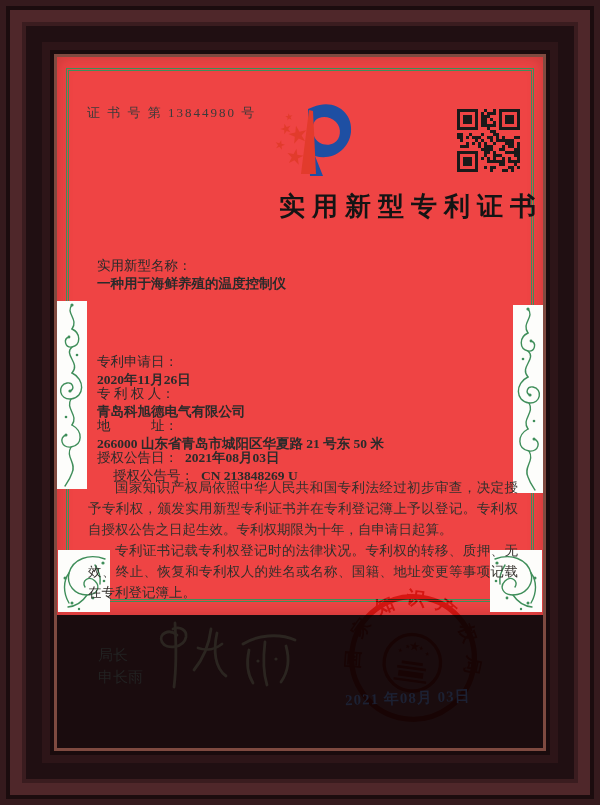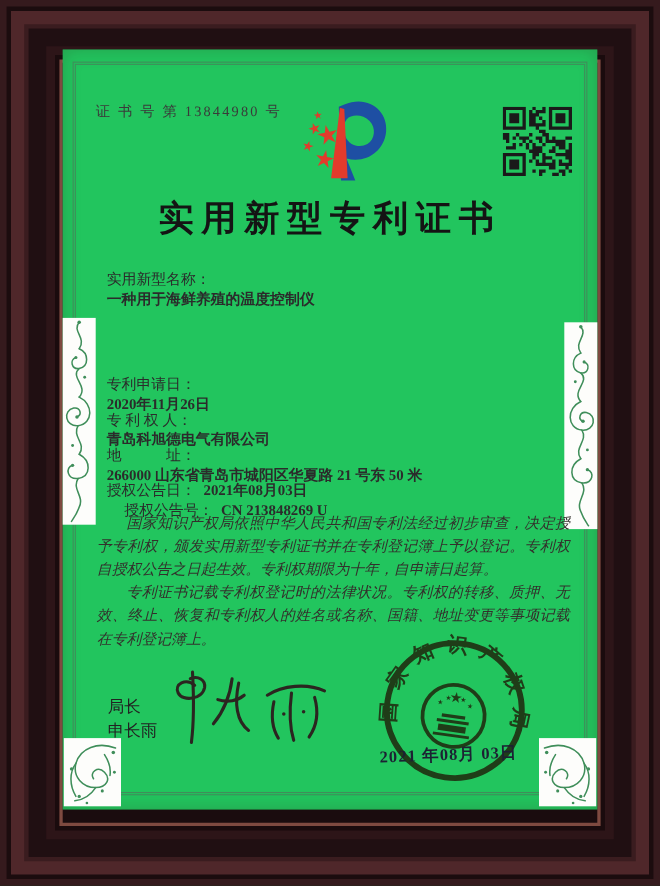--- a/index.html
+++ b/index.html
@@ -9,40 +9,40 @@
   .frame{position:absolute;inset:0;
     box-shadow:
       inset 0 0 0 6px  #351a1d,
       inset 0 0 0 10px #1b0c0e,
       inset 0 0 0 22px #4f272a,
       inset 0 0 0 26px #3a1c1f,
       inset 0 0 0 42px #200f12,
       inset 0 0 0 50px #2d1518,
       inset 0 0 0 54px #1a0b0d,
       inset 0 0 0 57px #7e4a40;}
-  .paper{position:absolute;left:57px;top:45px;width:486px;height:691px;background:#22c55e;
+  .paper{position:absolute;left:57px;top:57px;width:486px;height:558px;background:#ef4444;
          box-shadow:inset 0 0 16px rgba(50,20,18,.22);}
   .green-border{position:absolute;left:9px;right:9px;top:11px;bottom:13px;
                 border:3px double #3f8e5a;}
   .orn{position:absolute;background:#fdfdfb;display:flex;align-items:center;justify-content:center;}
   .orn-left {left:0;top:244px;width:30px;height:188px;}
   .orn-right{right:0;top:248px;width:30px;height:188px;}
   .orn-bl{left:1px;bottom:3px;width:52px;height:62px;}
   .orn-br{right:1px;bottom:3px;width:52px;height:62px;}
   .cert-no{position:absolute;left:30px;top:47px;font-size:13px;letter-spacing:2px;color:#3a3a3a;}
   .logo{position:absolute;left:196px;top:36px;width:104px;height:84px;}
   .qr{position:absolute;left:400px;top:52px;width:63px;height:63px;}
-  .title{position:absolute;left:0;top:132px;width:100%;text-align:center;
-         font-size:32px;font-weight:600;letter-spacing:7px;color:#141414;}
+  .title{position:absolute;left:0;top:132px;width:100%;text-align:right;
+         font-size:26px;font-weight:600;letter-spacing:7px;color:#141414;}
   .row{position:absolute;left:40px;width:430px;font-size:13.5px;color:#2b2b2b;display:flex;flex-direction:column;}
   .row .lbl{display:inline-block;min-width:88px;flex:0 0 auto;}
   .row .val{display:inline-block;font-weight:bold;}
   .row2col .pair2{margin-left:16px;}
   .paras{position:absolute;left:31px;top:420px;width:430px;font-size:13.5px;line-height:21px;
-         color:#33302c;font-style:italic;text-align:justify;}
+         color:#33302c;text-align:justify;}
   .paras p{margin:0;text-indent:2em;}
   .director{position:absolute;left:41px;top:587px;font-size:15px;line-height:22px;color:#222;
             font-family:"Liberation Sans","DejaVu Sans",sans-serif;}
   .signature{position:absolute;left:92px;top:562px;width:180px;height:80px;}
   .seal{position:absolute;left:283px;top:528px;width:146px;height:146px;opacity:.9;
         transform:rotate(8deg);mix-blend-mode:multiply;}
   .seal-date{position:absolute;left:288px;top:631px;width:180px;font-size:15px;font-weight:700;
              letter-spacing:1px;color:#1c2133;transform:rotate(-2deg);}
   svg{display:block;}
 </style>

